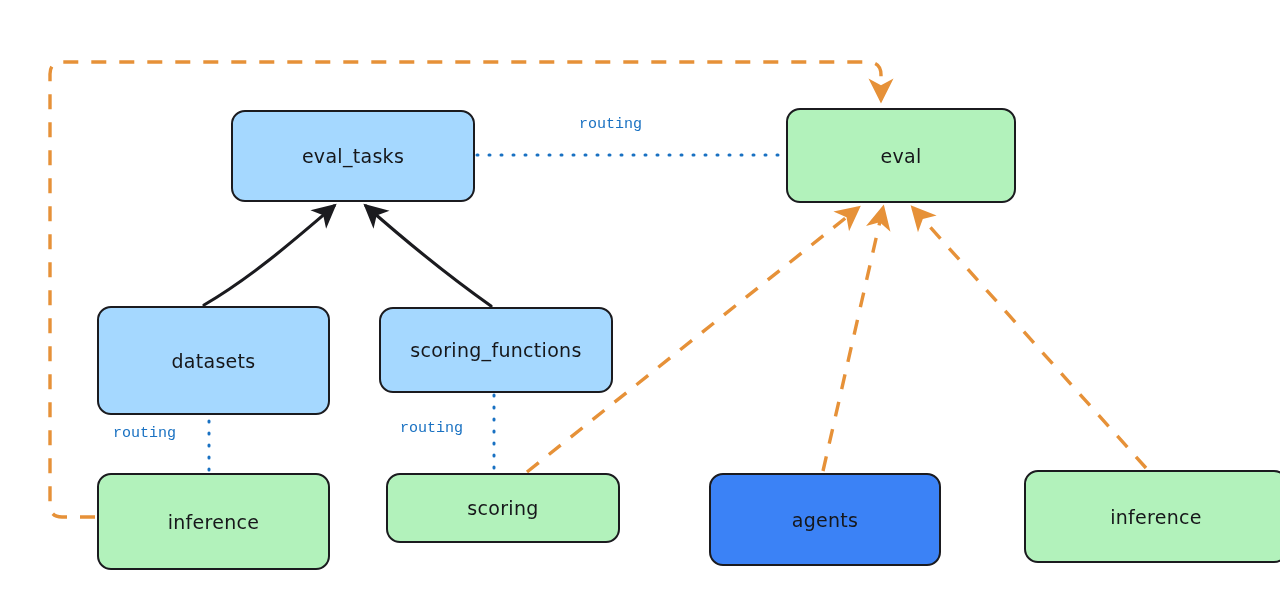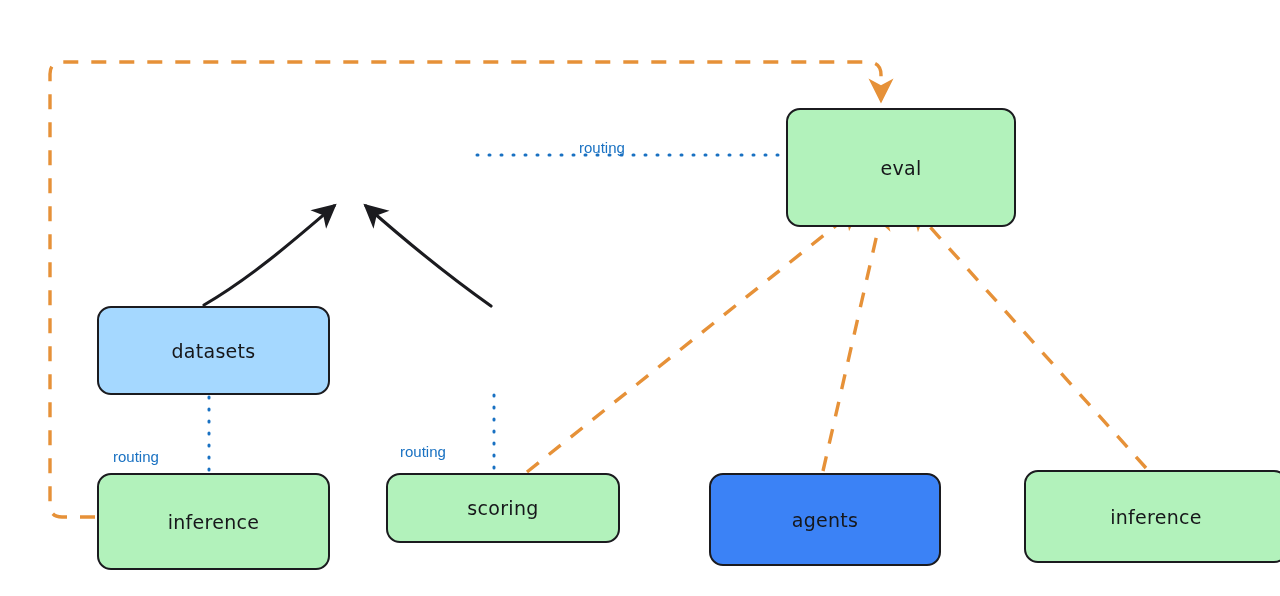--- a/index.html
+++ b/index.html
@@ -39,27 +39,26 @@
   .node-label {
     font-family: "DejaVu Sans", sans-serif;
     font-size: 19px;
     color: #16171a;
     letter-spacing: 0.3px;
     white-space: nowrap;
     user-select: none;
   }
   .edge-label {
     position: absolute;
-    font-family: Liberation Sans, sans-serif;
+    font-family: Liberation Mono, monospace;
     font-size: 15px;
     color: #1971c2;
     white-space: nowrap;
     z-index: 4;
     user-select: none;
-    margin-top: 23px;
   }
 </style>
 </head>
 <body>
 
 <div id="canvas">
 
   <svg id="edges" viewBox="0 0 1280 596" xmlns="http://www.w3.org/2000/svg">
 
     <defs>
@@ -95,29 +94,35 @@
       <path d="M 527 472 L 858 208" fill="none" stroke="#e69138" stroke-width="3.4" stroke-linecap="butt" stroke-dasharray="15 13" marker-end="url(#arrow-orange)"></path>
     </g>
     <g>
       <path d="M 823 471 L 883 208" fill="none" stroke="#e69138" stroke-width="3.4" stroke-linecap="butt" stroke-dasharray="15 13" marker-end="url(#arrow-orange)"></path>
     </g>
     <g>
       <path d="M 1146 468 L 913 208" fill="none" stroke="#e69138" stroke-width="3.4" stroke-linecap="butt" stroke-dasharray="15 13" marker-end="url(#arrow-orange)"></path>
     </g>
   </svg>
 
+  <div class="node" style="left:231px; top:110px; width:244px; height:92px; background:#a5d8ff;">
+    <span class="node-label">eval_tasks</span>
+  </div>
 
-  <div class="node" style="left:786px; top:108px; width:230px; height:119px; background:#b2f2bb;">
+  <div class="node" style="left:786px; top:108px; width:230px; height:95px; background:#b2f2bb;">
     <span class="node-label">eval</span>
   </div>
 
-  <div class="node" style="left:97px; top:306px; width:233px; height:89px; background:#a5d8ff;">
+  <div class="node" style="left:97px; top:306px; width:233px; height:109px; background:#a5d8ff;">
     <span class="node-label">datasets</span>
   </div>
 
+  <div class="node" style="left:379px; top:307px; width:234px; height:86px; background:#a5d8ff;">
+    <span class="node-label">scoring_functions</span>
+  </div>
 
   <div class="node" style="left:97px; top:473px; width:233px; height:97px; background:#b2f2bb;">
     <span class="node-label">inference</span>
   </div>
 
   <div class="node" style="left:386px; top:473px; width:234px; height:70px; background:#b2f2bb;">
     <span class="node-label">scoring</span>
   </div>
 
   <div class="node" style="left:709px; top:473px; width:232px; height:93px; background:#3b82f6;">

